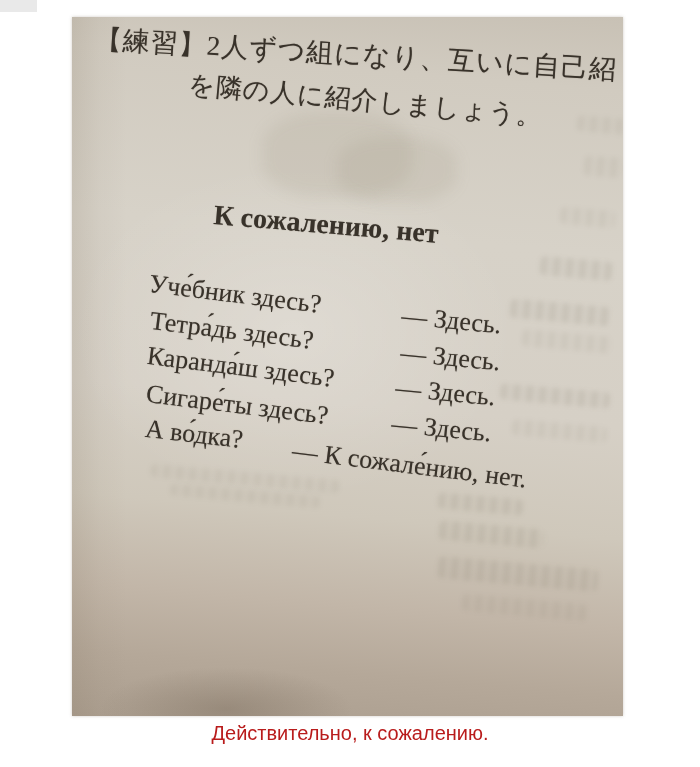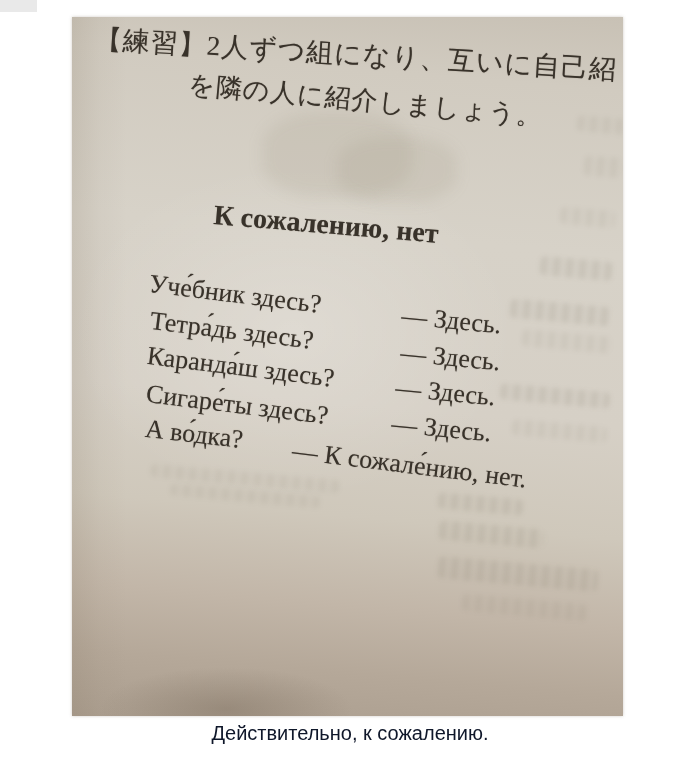--- a/index.html
+++ b/index.html
@@ -77,21 +77,21 @@
     filter: blur(7px);
     background: rgba(138,128,110,0.12);
   }
   
   .caption {
     position: absolute; left: 0; top: 722px;
     width: 700px;
     text-align: center;
     font-family: "Liberation Sans", "DejaVu Sans", sans-serif;
     font-size: 20px;
-    color: #0f172a;
+    color: #b91c1c;
   }
 </style>
 </head>
 <body>
 
 <div id="screen">
 
   <div class="corner-artifact"></div>
 
   <div class="photo">

